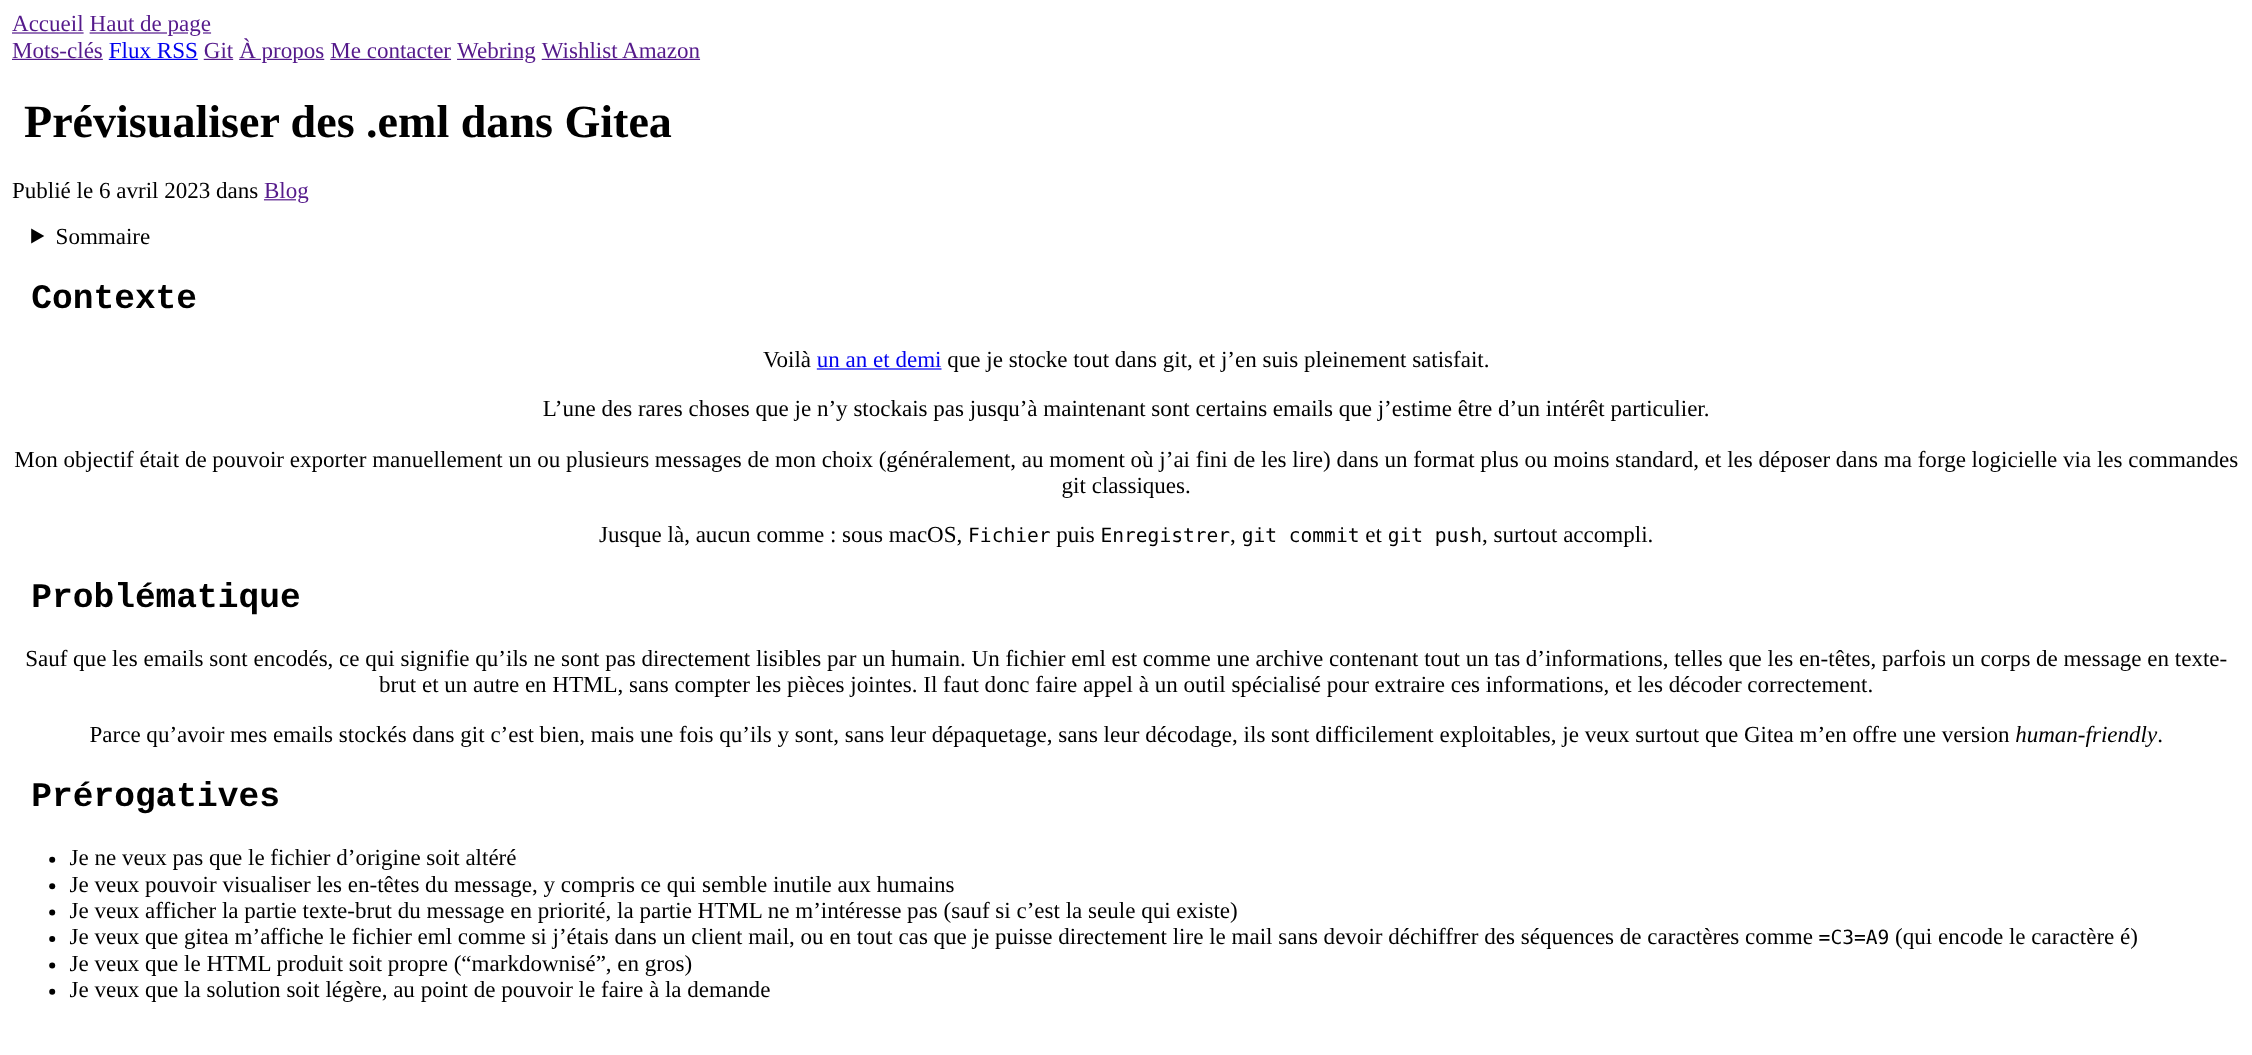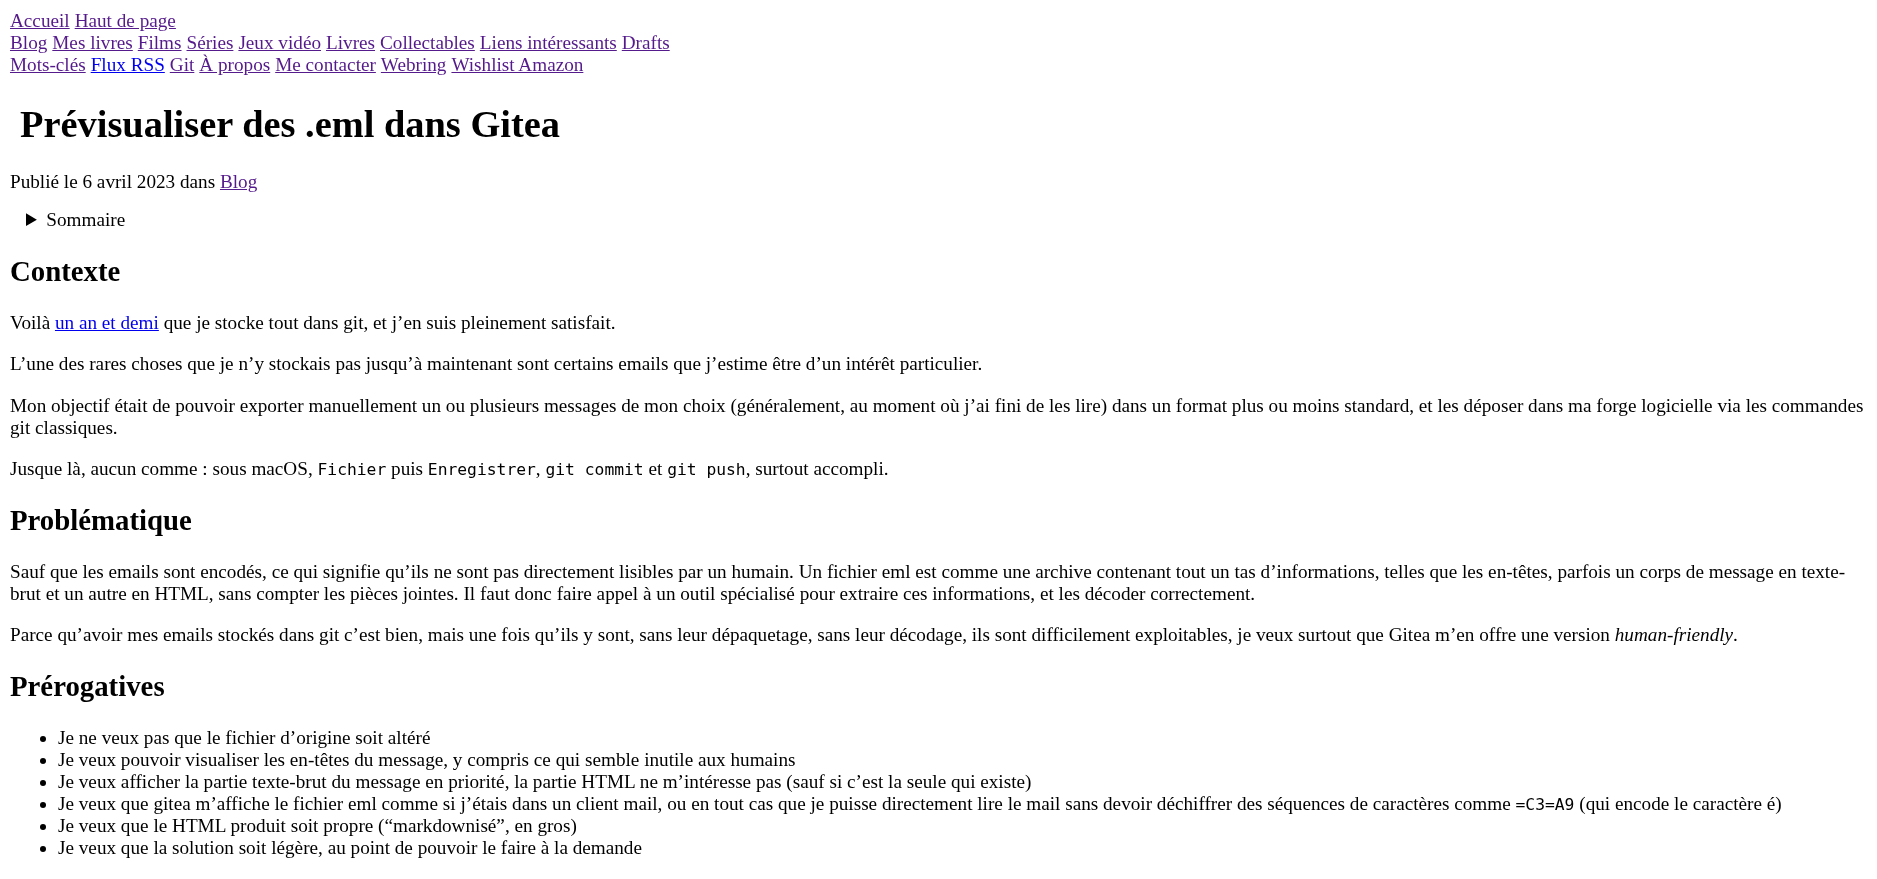--- a/index.html
+++ b/index.html
@@ -30,25 +30,27 @@
   nav .nav-row a:last-child {
     margin-right: 0;
   }
   h1 {
     font-size: 2em;
     margin: 0.67em 10px;
     font-weight: bold;
   }
   h2 {
     font-size: 1.5em;
-    margin: 0.83em 0;
+    margin: 0.83em 16px;
     font-weight: bold;
+    font-family: Liberation Mono, monospace;
   }
   p {
     margin: 1em 0;
+    text-align: center;
   }
   .meta {
     margin: 0;
   }
   details {
     margin: 16px;
   }
   summary {
     cursor: pointer;
   }
@@ -63,21 +65,20 @@
   }
   em {
     font-style: italic;
   }
 </style>
 </head>
 <body>
 
 <nav>
   <div class="nav-row"><a href="#" class="visited">Accueil</a><a href="#" class="visited">Haut de page</a></div>
-  <div class="nav-row"><a href="#" class="visited">Blog</a><a href="#" class="visited">Mes livres</a><a href="#" class="visited">Films</a><a href="#" class="visited">Séries</a><a href="#" class="visited">Jeux vidéo</a><a href="#" class="visited">Livres</a><a href="#" class="visited">Collectables</a><a href="#" class="visited">Liens intéressants</a><a href="#" class="visited">Drafts</a></div>
   <div class="nav-row"><a href="#" class="visited">Mots-clés</a><a href="#">Flux RSS</a><a href="#" class="visited">Git</a><a href="#" class="visited">À propos</a><a href="#" class="visited">Me contacter</a><a href="#" class="visited">Webring</a><a href="#" class="visited">Wishlist Amazon</a></div>
 </nav>
 
 <h1>Prévisualiser des .eml dans Gitea</h1>
 
 <div class="meta"><span>Publié le 6 avril 2023 dans </span><a href="#" class="visited">Blog</a></div>
 
 <details>
   <summary>Sommaire</summary>
 </details>

